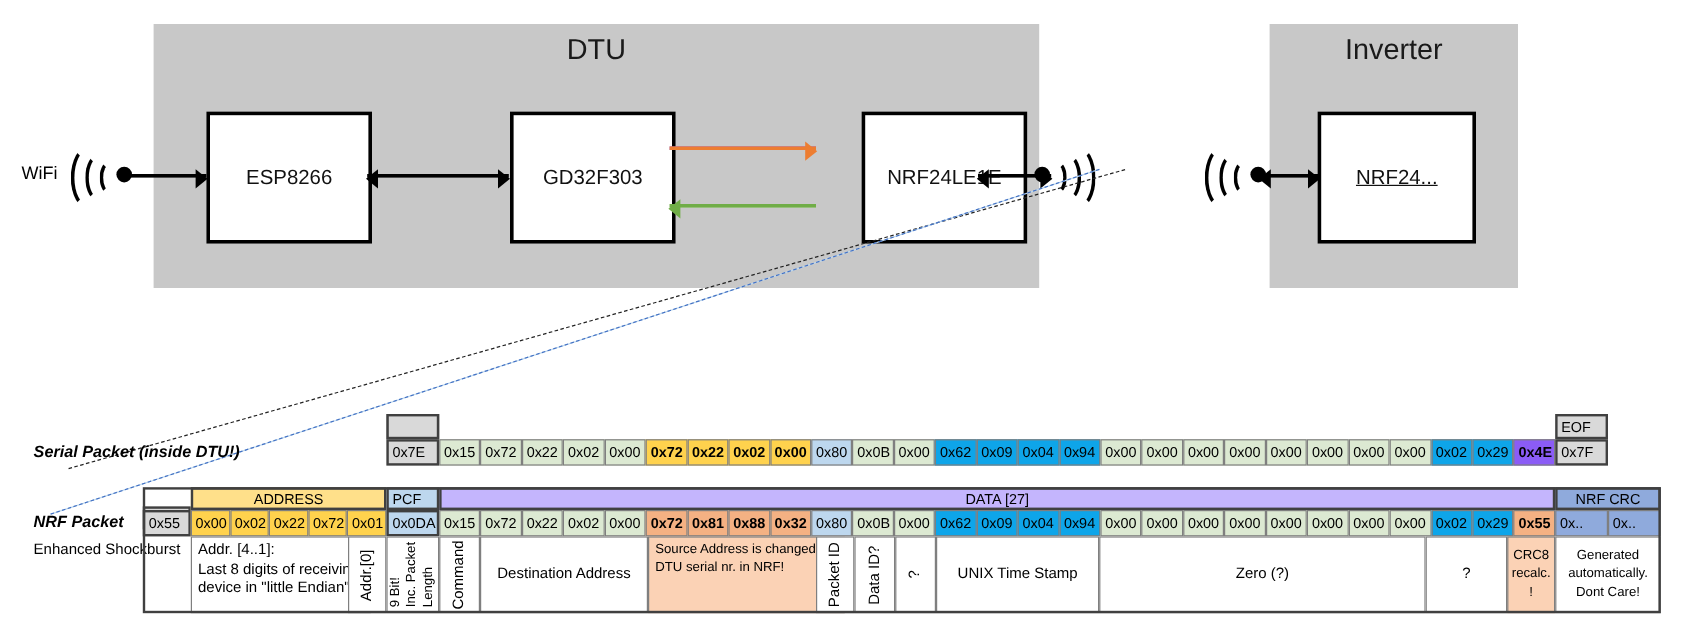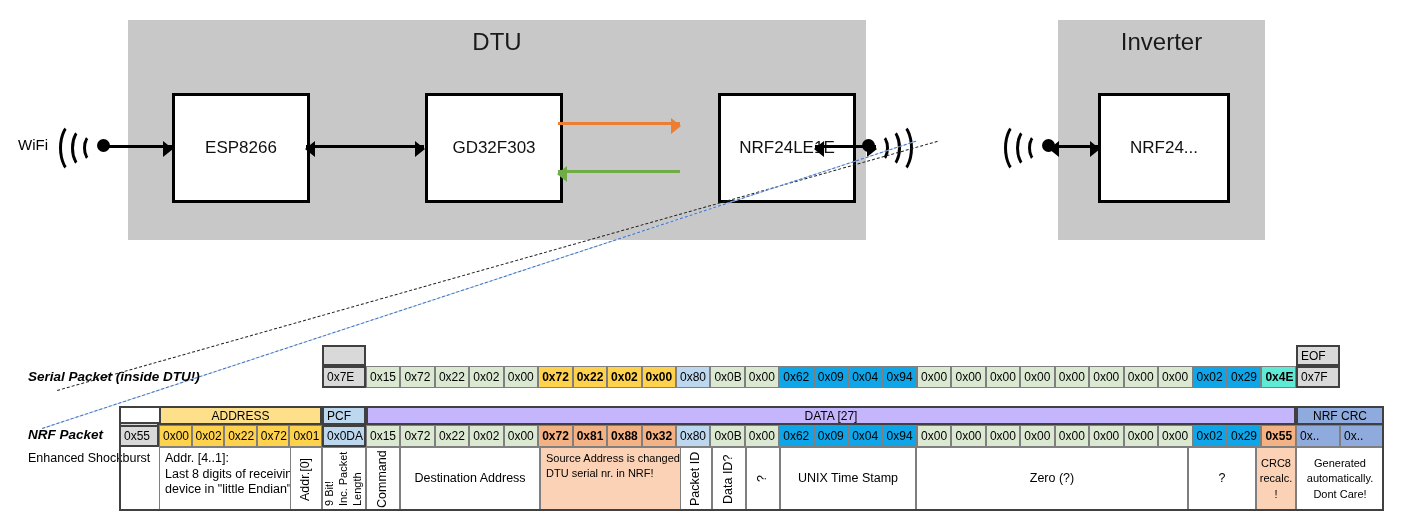--- a/index.html
+++ b/index.html
@@ -48,21 +48,21 @@
         font-size:12px;display:flex;align-items:center;
         padding-left:3px;white-space:nowrap;overflow:hidden;}
   .cell.ctr{justify-content:center;padding-left:0;}
   .cell.bold{font-weight:bold;}
   .grey{background:#d9d9d9;}
   .green{background:#dce9d2;}
   .blue{background:#bdd7ee;}
   .bluehdr{background:#8faadc;}
   .gold{background:#ffd24d;}
   .goldhdr{background:#ffe08a;}
-  .orange{background:#5eead4;}
+  .orange{background:#8b5cf6;}
   .salmon{background:#f4b183;}
   .greycell{background:#0ea5e9;}
   .lightband{background:#c4b5fd;}
 
   .desc{position:absolute;box-sizing:border-box;border:1px solid #7f7f7f;
         background:#fff;font-size:12.5px;display:flex;align-items:center;
         justify-content:center;text-align:center;line-height:1.25;padding:2px;}
   .desc.left{justify-content:flex-start;text-align:left;padding-left:5px;
         align-items:flex-start;padding-top:3px;}
   .desc.vert{writing-mode:vertical-rl;transform:rotate(180deg);
@@ -87,21 +87,21 @@
 
   <div class="chip" style="left:172px;top:93px;width:132px;height:104px;">
     <span>ESP8266</span>
   </div>
   <div class="chip" style="left:425px;top:93px;width:132px;height:104px;">
     <span>GD32F303</span>
   </div>
   <div class="chip" style="left:718px;top:93px;width:132px;height:104px;">
     <span>NRF24LE1E</span>
   </div>
-  <div class="chip" style="left:1098px;top:93px;width:126px;height:104px;">
+  <div class="chip" style="left:1098px;top:93px;width:126px;height:104px;text-decoration:underline;">
     <span>NRF24...</span>
   </div>
 
   <div class="wifi-label" style="left:18px;top:136px;">WiFi</div>
 
   <div class="wifi" style="left:68px;top:122px;">
     <div class="dot"></div>
     <div class="arc" style="right:10px;top:12px;width:11px;height:22px;"></div>
     <div class="arc" style="right:16px;top:6px;width:17px;height:34px;"></div>
     <div class="arc" style="right:22px;top:0px;width:23px;height:46px;"></div>

